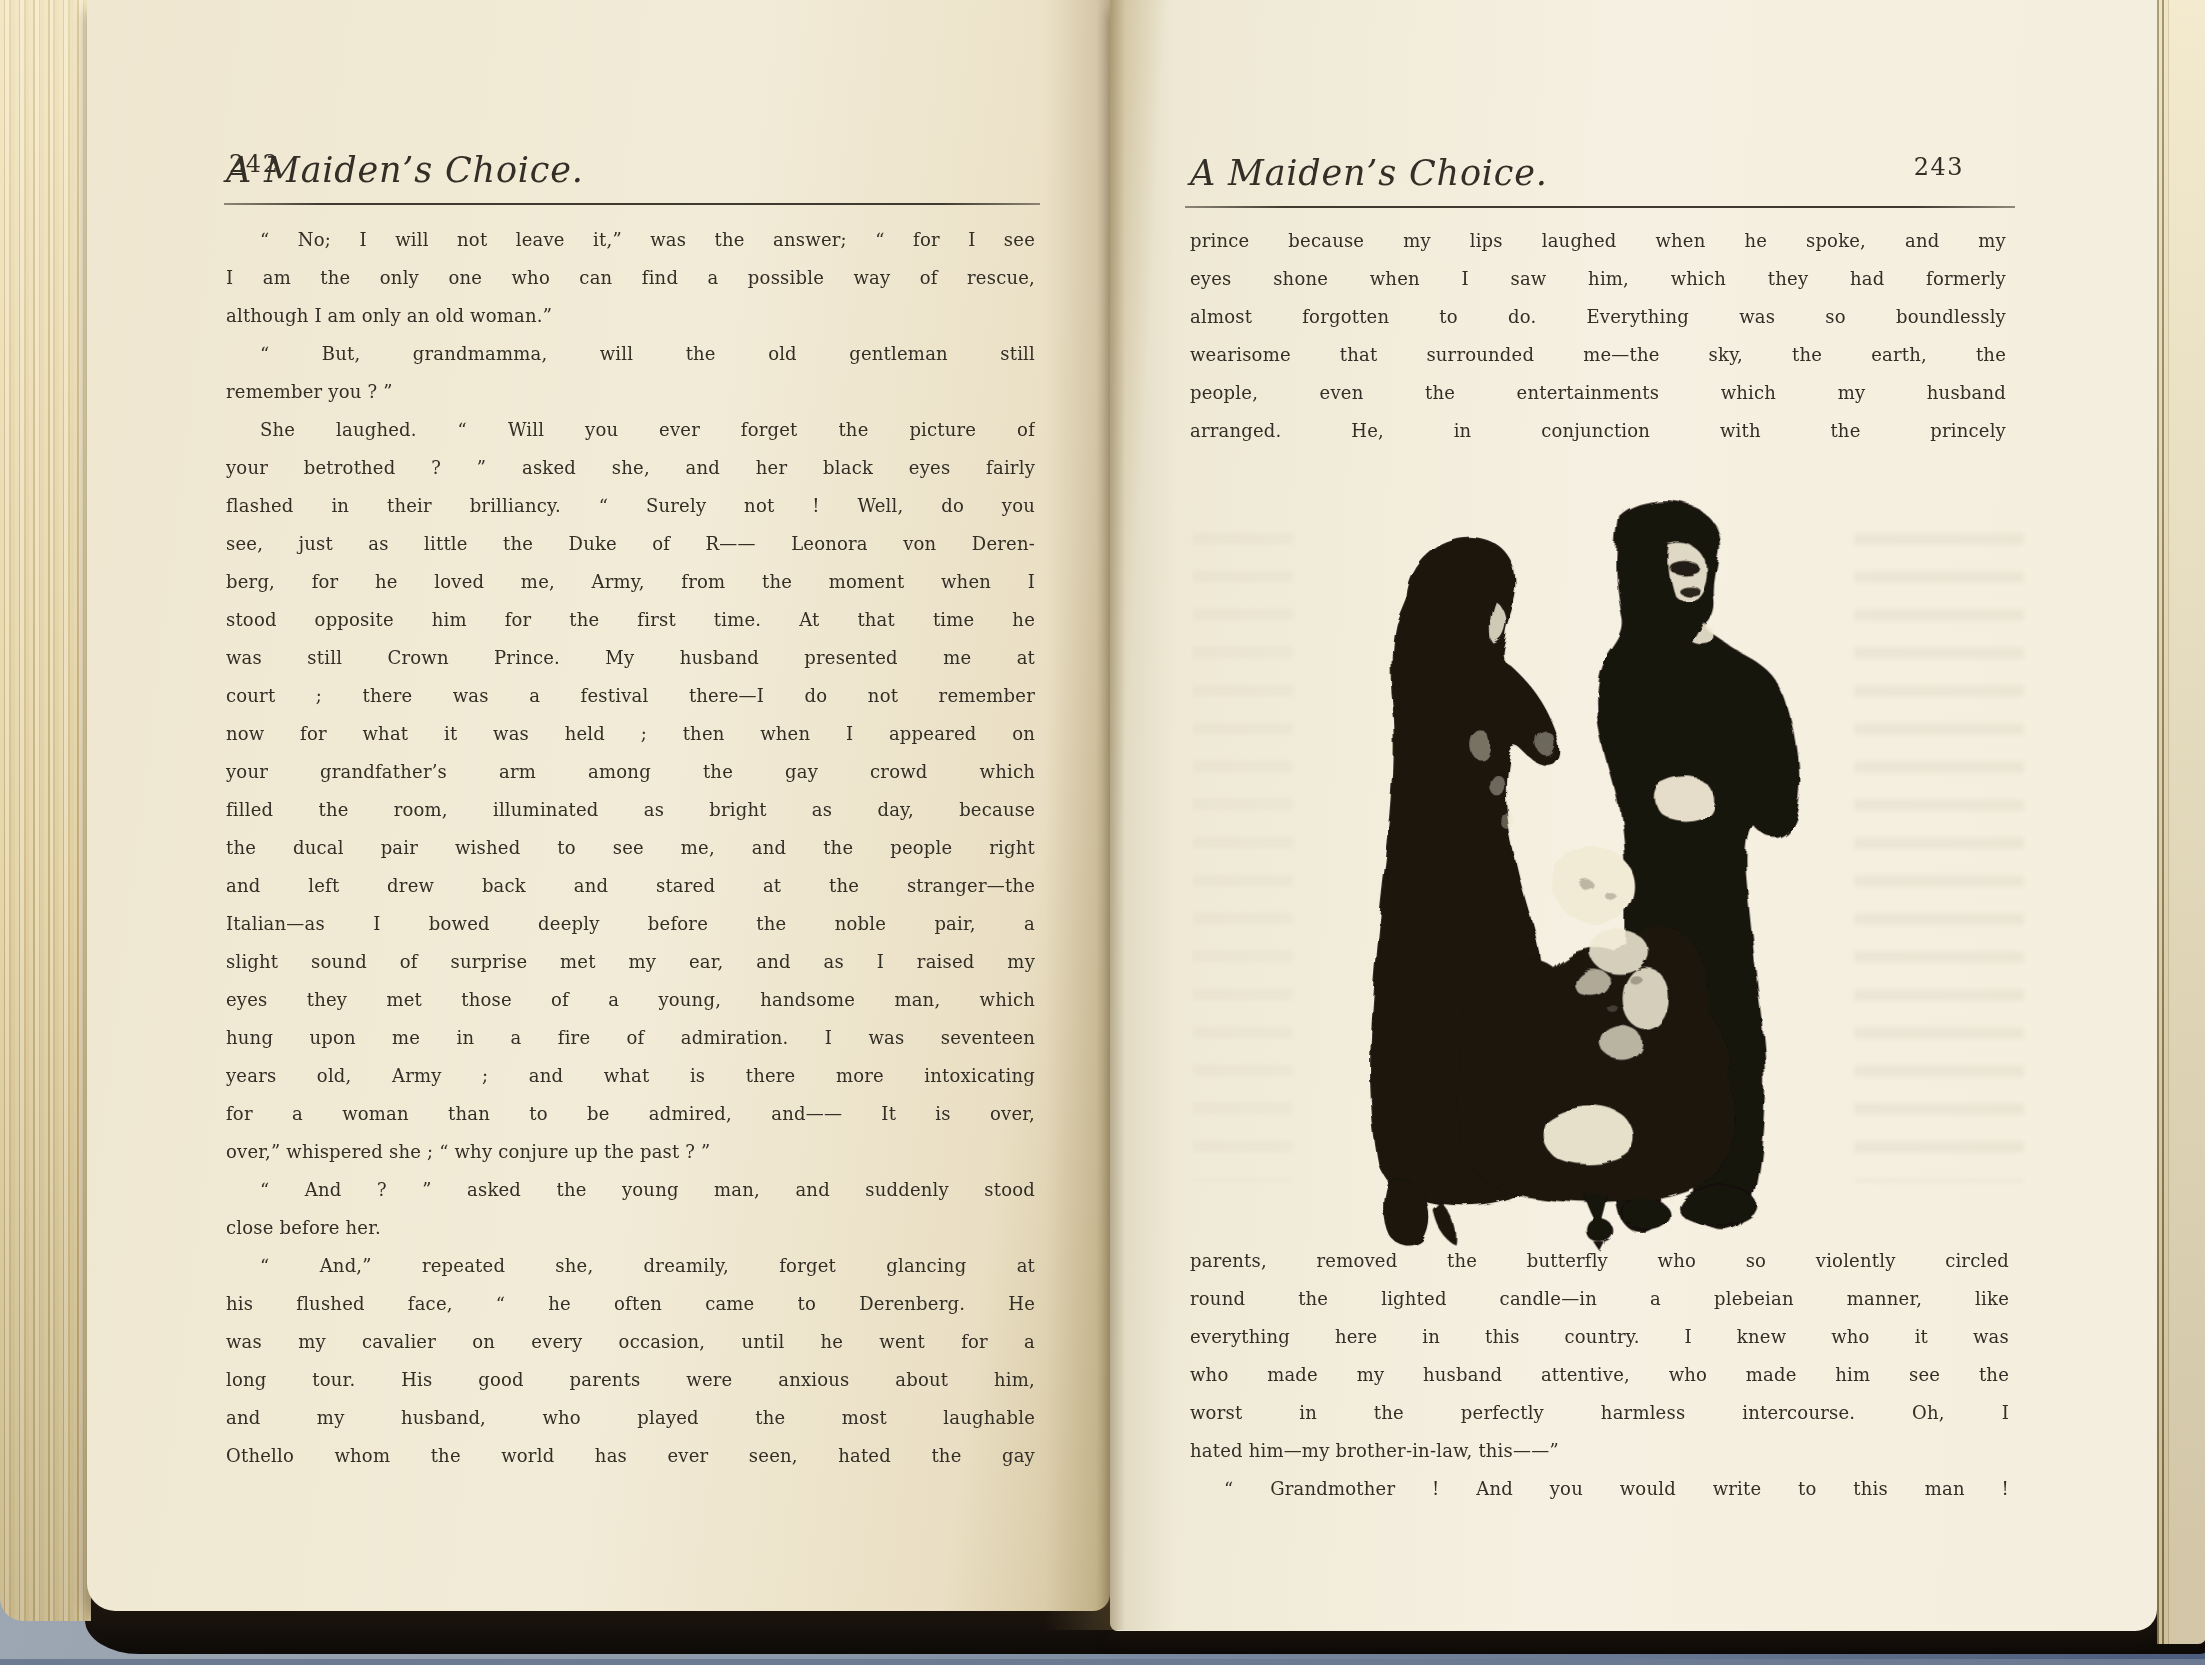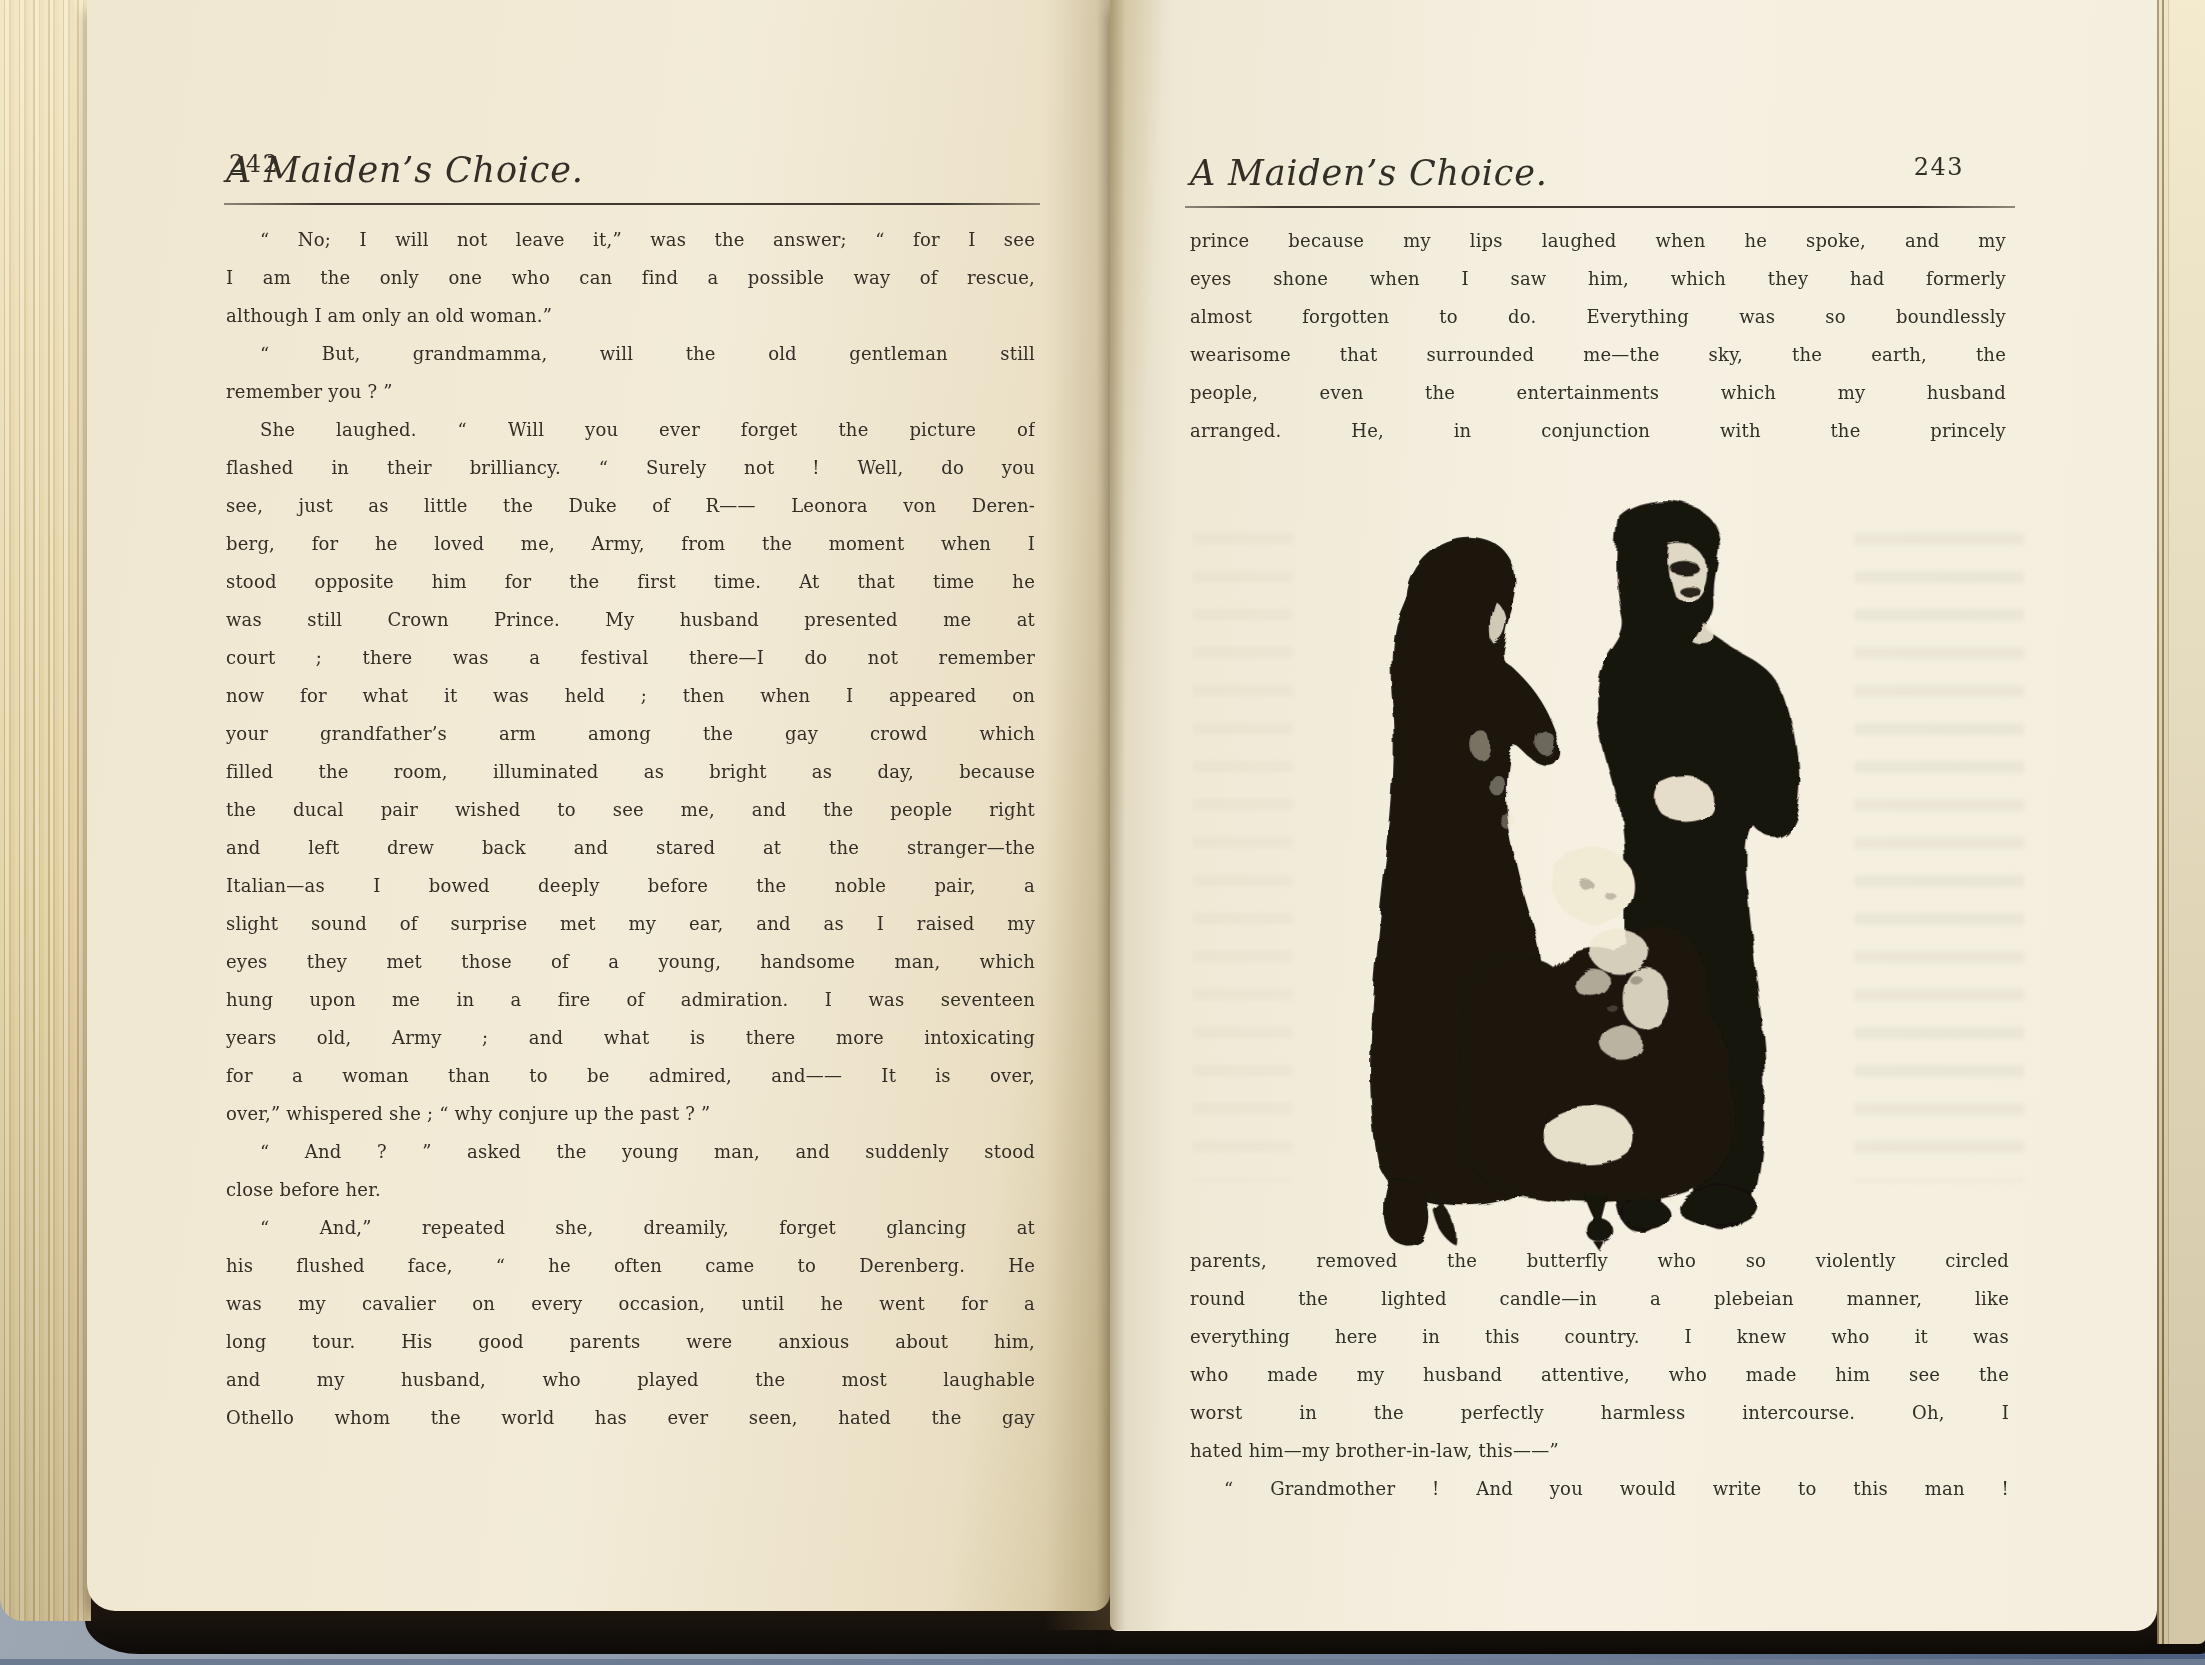--- a/index.html
+++ b/index.html
@@ -85,20 +85,21 @@
   </div>
   <div class="abs rule rule-right"></div>
 
   <div class="abs textblock tb-left">
       <div class="line indent">“ No;  I will not leave it,” was the answer; “ for I see</div>
       <div class="line">I am the only one who can find a possible way of rescue,</div>
       <div class="line end">although I am only an old woman.”</div>
       <div class="line indent">“ But, grandmamma, will the old gentleman still</div>
       <div class="line end">remember you ? ”</div>
       <div class="line indent">She laughed.  “ Will you ever forget the picture of</div>
+      <div class="line">your betrothed ? ” asked she, and her black eyes fairly</div>
       <div class="line">flashed in their brilliancy.  “ Surely not !  Well, do you</div>
       <div class="line">see, just as little the Duke of R—— Leonora von Deren-</div>
       <div class="line">berg, for he loved me, Army, from the moment when I</div>
       <div class="line">stood opposite him for the first time.  At that time he</div>
       <div class="line">was still Crown Prince.  My husband presented me at</div>
       <div class="line">court ; there was a festival there—I do not remember</div>
       <div class="line">now for what it was held ; then when I appeared on</div>
       <div class="line">your grandfather’s arm among the gay crowd which</div>
       <div class="line">filled the room, illuminated as bright as day, because</div>
       <div class="line">the ducal pair wished to see me, and the people right</div>

